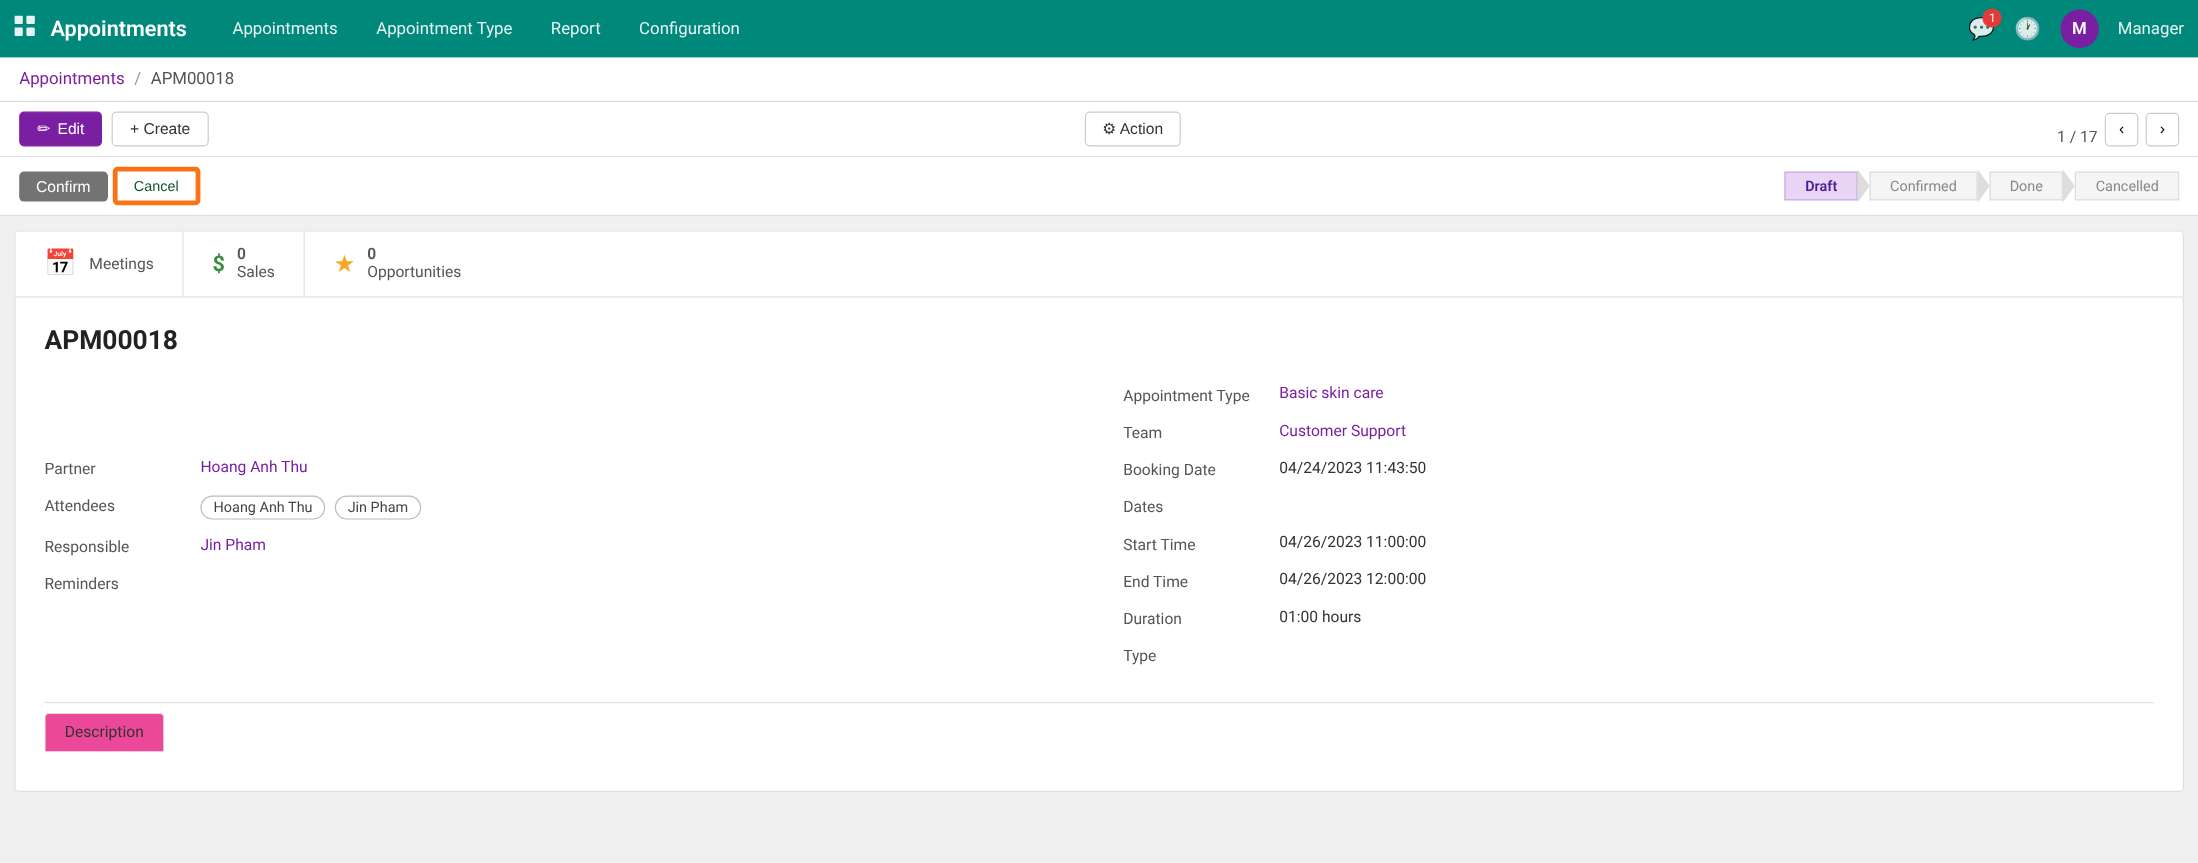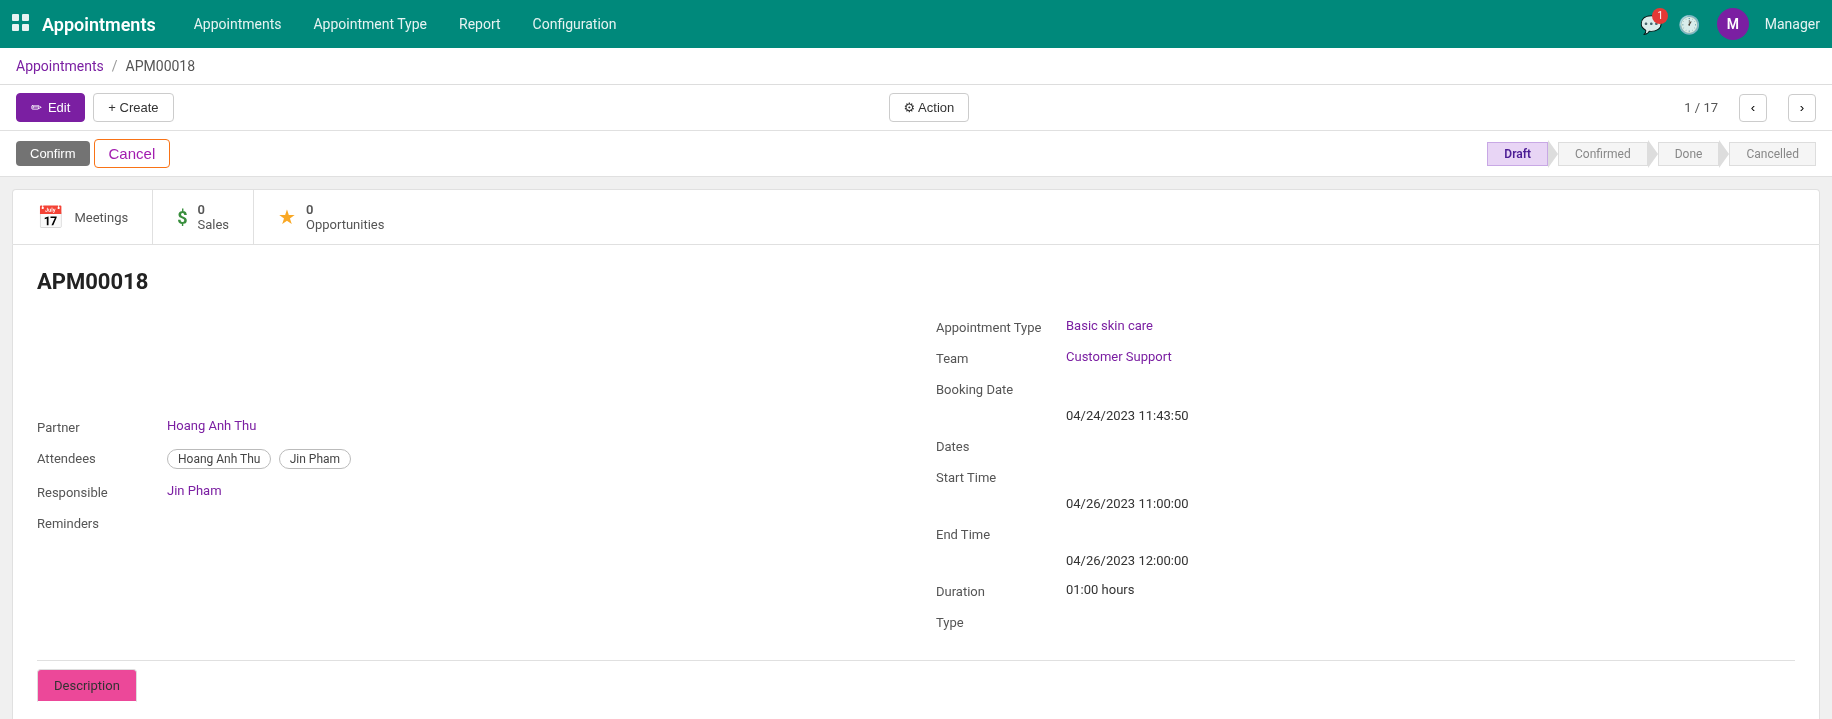--- a/index.html
+++ b/index.html
@@ -76,21 +76,21 @@
       border: 1px solid #ccc;
       background: #fff;
       cursor: pointer;
       font-size: 13px;
       display: flex; align-items: center; gap: 6px;
     }
     .btn-edit { background: #7B1FA2; color: white; border-color: #7B1FA2; }
     .btn-create { background: #fff; color: #333; border-color: #ccc; }
     .btn-action { background: #fff; color: #333; border-color: #ccc; }
     .toolbar-spacer { flex: 1; }
-    .pagination { display: flex; align-items: center; gap: 21px; color: #555; font-size: 13px; }
+    .pagination { display: flex; align-items: flex-end; gap: 6px; color: #555; font-size: 13px; }
     .pag-btn {
       border: 1px solid #ccc;
       background: #fff;
       width: 28px; height: 28px;
       border-radius: 4px;
       cursor: pointer;
       display: flex; align-items: center; justify-content: center;
     }
 
     
@@ -106,26 +106,26 @@
       background: #737373;
       color: white;
       border: none;
       padding: 5px 14px;
       border-radius: 4px;
       cursor: pointer;
       font-size: 13px;
     }
     .status-btn-cancel {
       background: #fff;
-      color: #a21caf;
-      border: 1px solid #f97316;
+      color: #14532d;
+      border: 4px solid #f97316;
       padding: 5px 14px;
       border-radius: 4px;
       cursor: pointer;
-      font-size: 15px;
+      font-size: 12px;
     }
     .status-pipeline {
       margin-left: auto;
       display: flex;
       align-items: center;
       gap: 0;
     }
     .pipeline-step {
       padding: 4px 16px;
       font-size: 12px;
@@ -191,21 +191,21 @@
       margin-bottom: 24px;
     }
 
     
     .form-section { display: flex; gap: 40px; align-items: center; }
     .form-col { flex: 1; }
     .field-row { display: flex; align-items: flex-start; margin-bottom: 14px; }
     .field-label { width: 130px; color: #555; font-size: 13px; padding-top: 2px; flex-shrink: 0; }
     .field-value { color: #7B1FA2; font-size: 13px; }
     .field-value.plain { color: #333; }
-    .field-value.date { color: #333; margin-top: 28px; }
+    .field-value.date { color: #333; }
     .tag-pill {
       display: inline-flex; align-items: center;
       border: 1px solid #bbb;
       border-radius: 12px;
       padding: 2px 10px;
       font-size: 12px;
       color: #444;
       margin-right: 4px;
     }
 

